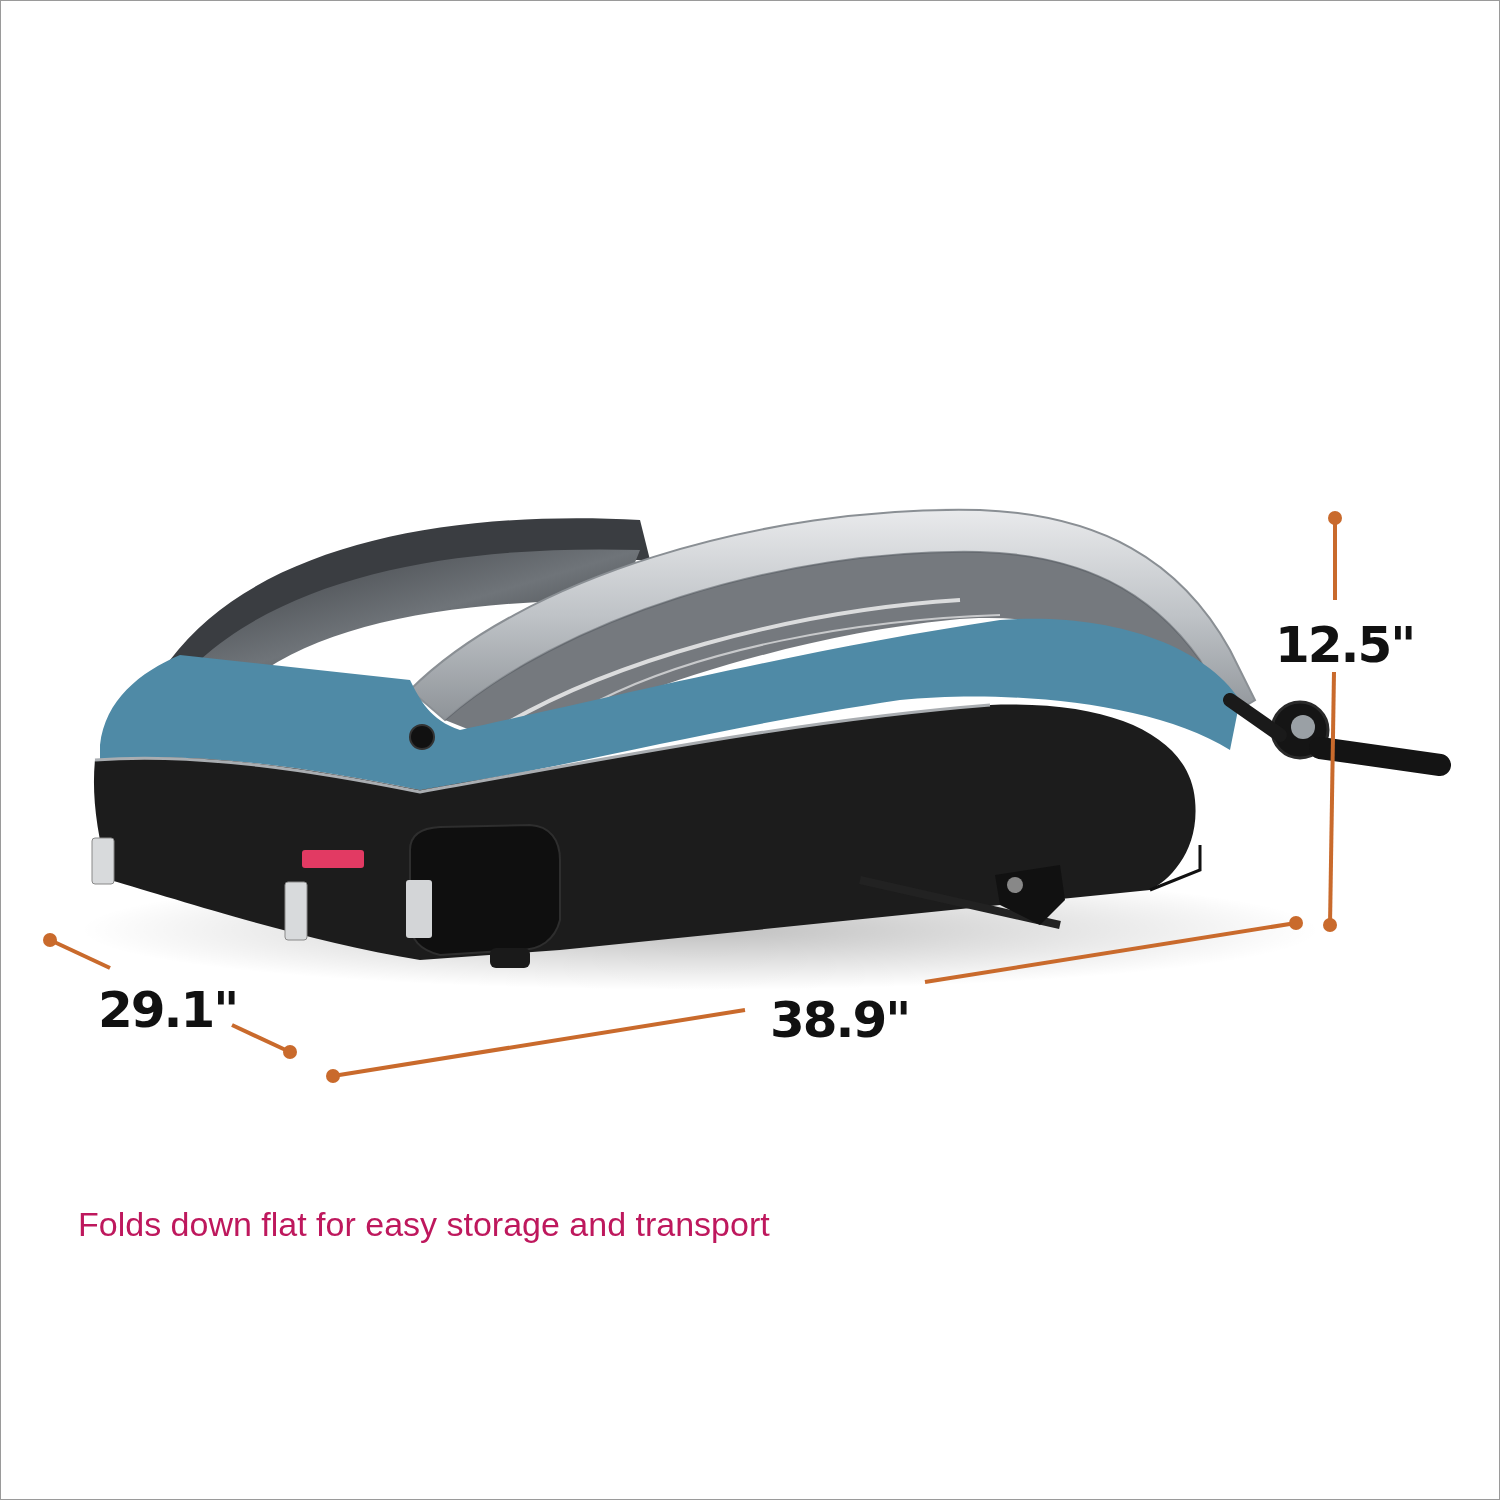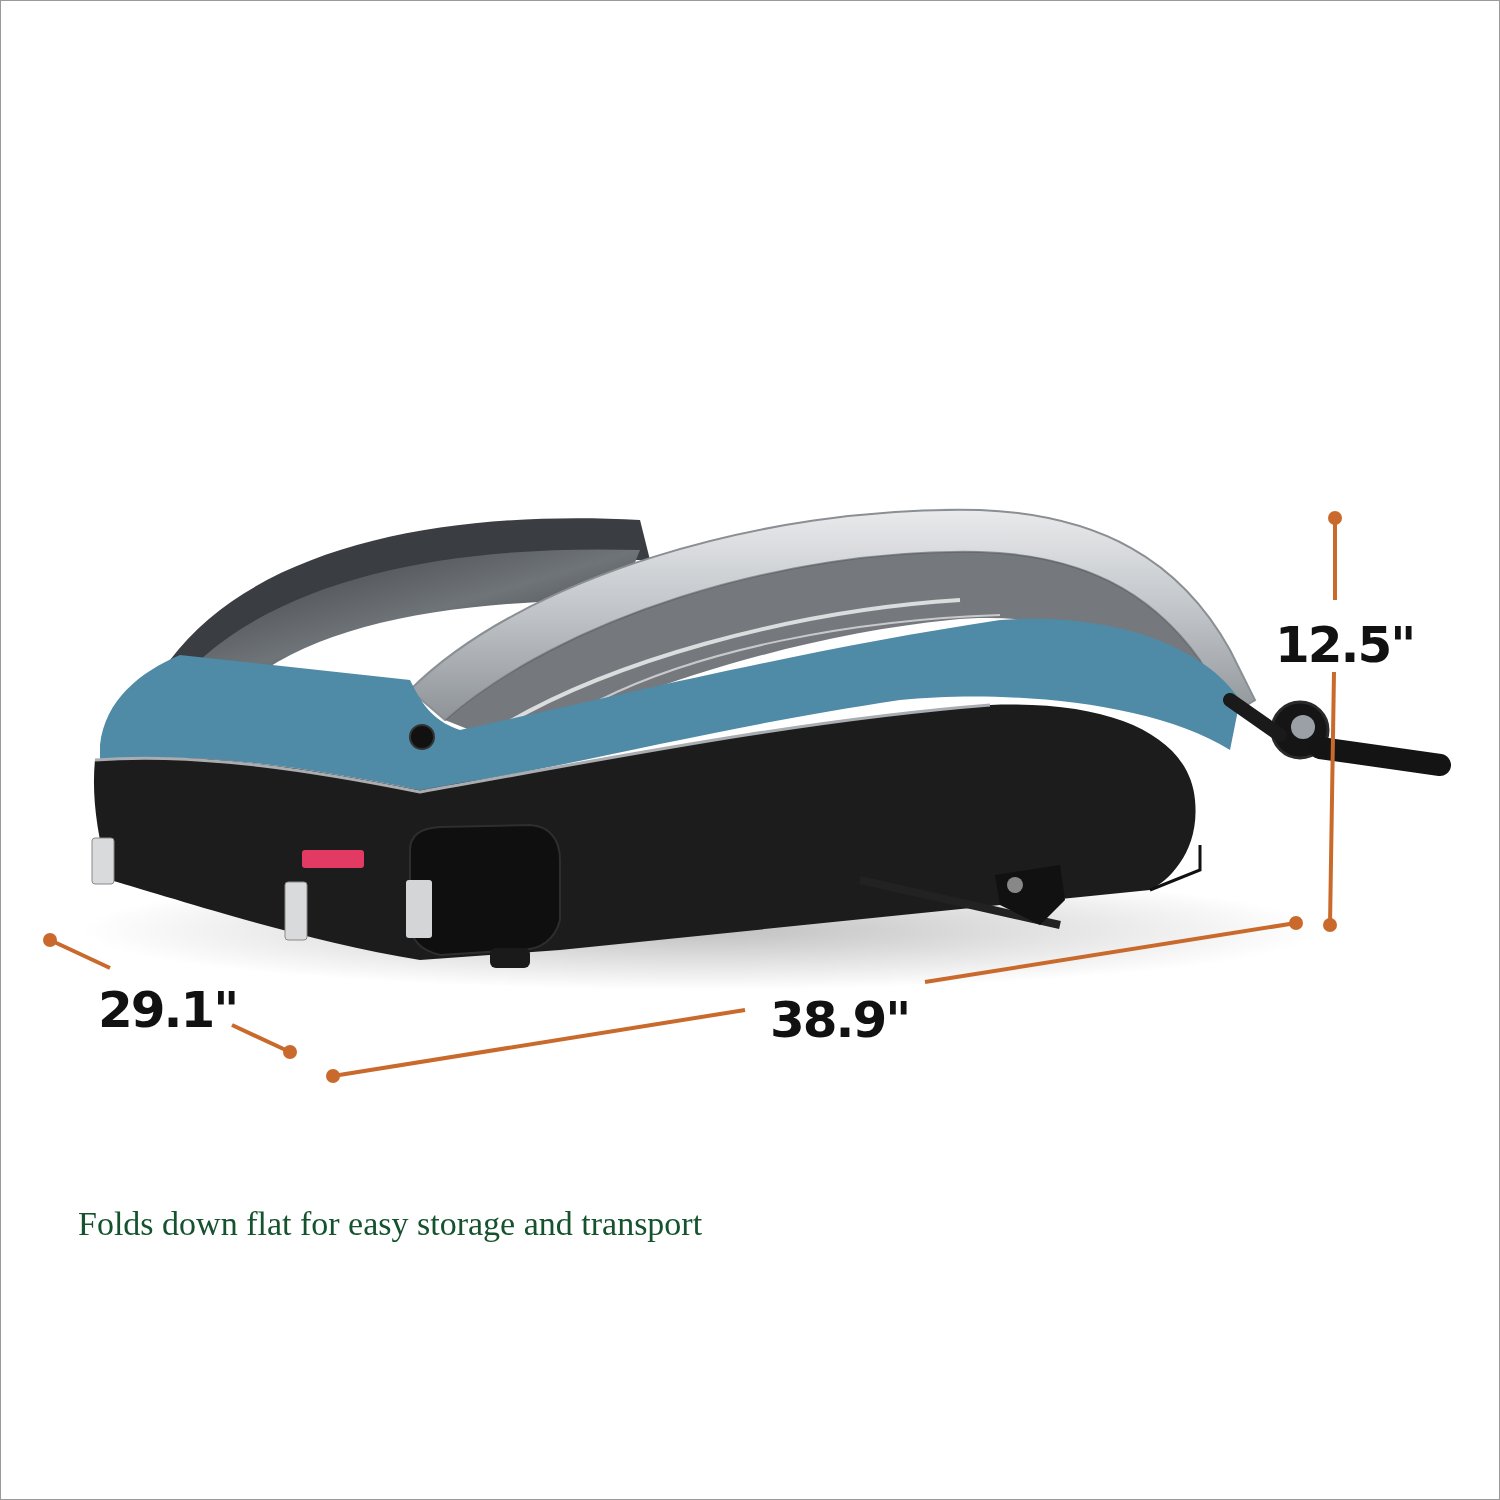--- a/index.html
+++ b/index.html
@@ -7,22 +7,22 @@
     width: 1500px; height: 1500px; background: #ffffff; position: relative; overflow: hidden;
     font-family: "Liberation Sans", sans-serif;
     box-shadow: inset 0 0 0 1px #9a9a9a;
   }
   .stage { position: absolute; left: 0; top: 0; width: 1500px; height: 1500px; }
   .dim-label {
     position: absolute; font-family: "DejaVu Sans", sans-serif; font-weight: bold;
     font-size: 50px; color: #111111; letter-spacing: -2px; line-height: 1; white-space: nowrap;
   }
   .caption {
-    position: absolute; left: 78px; top: 1205px; font-family: Liberation Serif, serif;
-    font-size: 34px; color: #14532d; white-space: nowrap;
+    position: absolute; left: 78px; top: 1205px; font-family: Liberation Sans, sans-serif;
+    font-size: 34px; color: #be185d; white-space: nowrap;
   }
 </style>
 </head>
 <body>
 
 <div class="stage">
   <svg width="1500" height="1500" viewBox="0 0 1500 1500" style="position:absolute;left:0;top:0">
     <defs>
       <linearGradient id="frameG" x1="0" y1="0" x2="0" y2="1">
         <stop offset="0" stop-color="#e9eaec"></stop>

